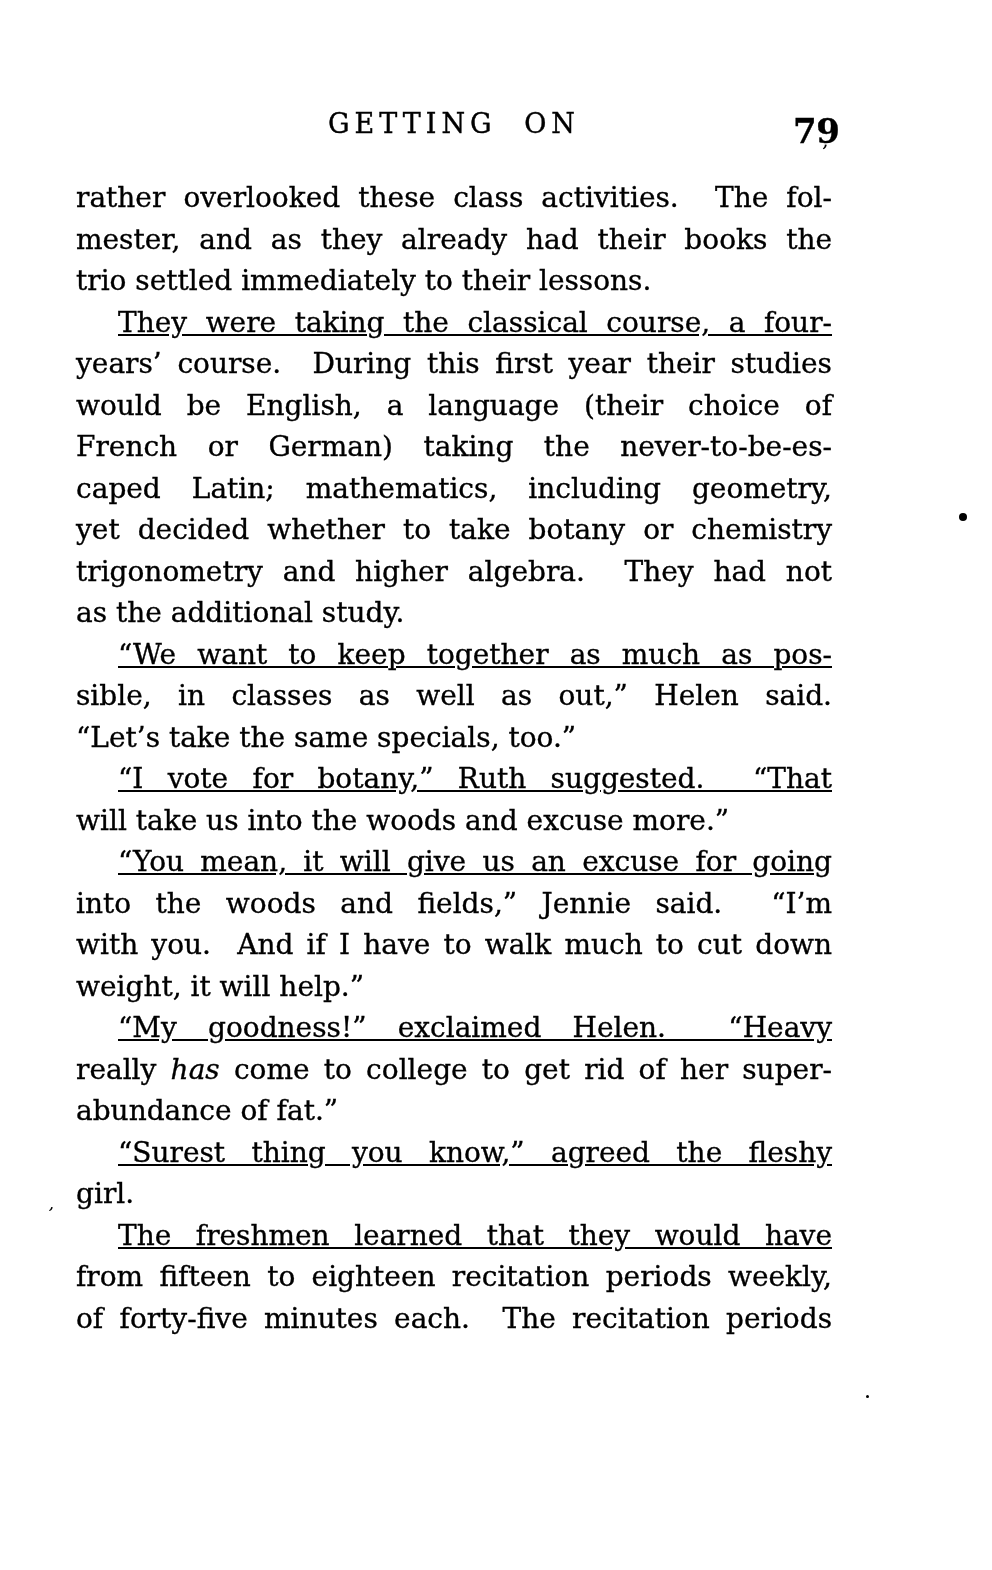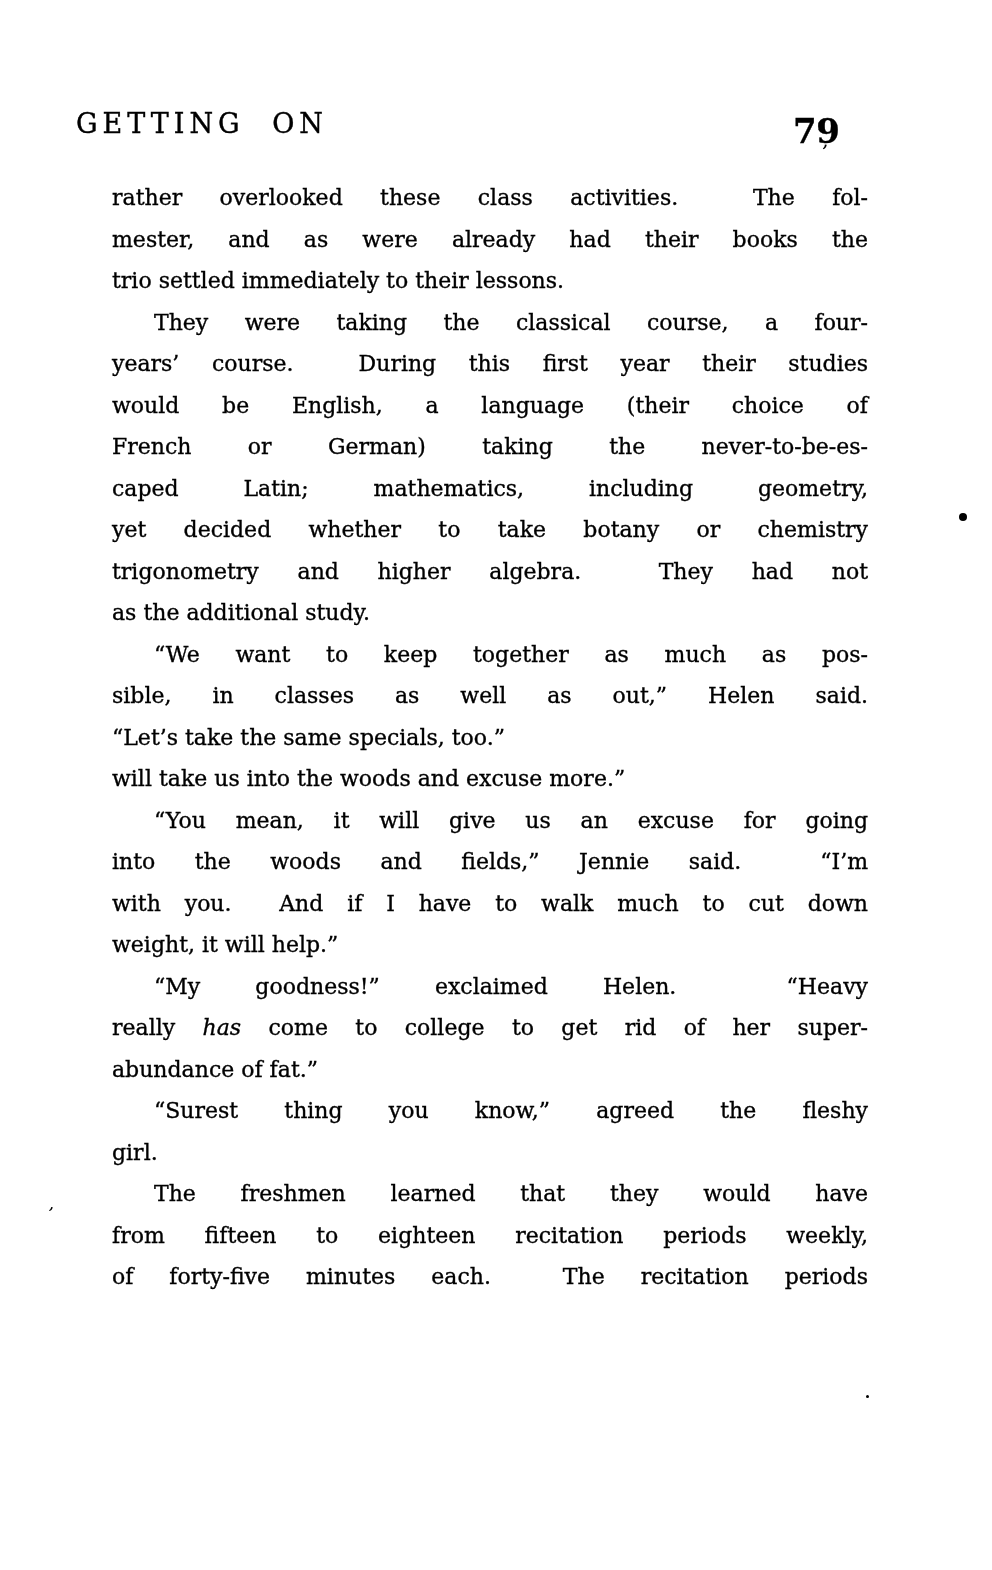--- a/index.html
+++ b/index.html
@@ -8,42 +8,43 @@
     background: #ffffff;
     font-family: "DejaVu Serif", "Liberation Serif", serif;
     color: #000;
     position: relative;
     overflow: hidden;
   }
   .page { position: absolute; inset: 0; background: #fff; }
 
   .running-title {
     position: absolute; top: 108px; left: 76px; width: 756px;
+    text-align: center;
     font-size: 27px; letter-spacing: 5px; word-spacing: 14px;
     -webkit-text-stroke: 0.4px #000;
     white-space: pre;
   }
   .page-number {
     position: absolute; top: 111px; left: 793px;
     font-size: 34px; font-weight: bold; letter-spacing: -0.5px;
     -webkit-text-stroke: 0.3px #000;
   }
   .pn-tick {
     position: absolute; top: 140px; left: 821px;
     font-size: 20px; transform: rotate(8deg);
   }
 
   .text-block {
     position: absolute; top: 177px; left: 76px; width: 756px;
-    font-size: 22px; line-height: 41.5px; margin-left: 36px;
+    font-size: 28px; line-height: 41.5px;
     -webkit-text-stroke: 0.35px #000;
   }
   .line { text-align: justify; text-align-last: justify; }
   .line.para-end { text-align-last: left; }
-  .line.indent { text-indent: 42px; }
+  .line.indent { text-indent: 42px; text-decoration: underline; }
   .italic { font-style: italic; }
 
   .margin-tick {
     position: absolute; top: 1203px; left: 47px;
     font-size: 18px; transform: rotate(14deg);
   }
   .speck-1 {
     position: absolute; left: 959px; top: 513px;
     width: 8px; height: 8px; background: #000; border-radius: 50%;
   }
@@ -55,33 +56,34 @@
 </head>
 <body>
 
 <div class="page">
   <div class="running-title">GETTING ON</div>
   <div class="page-number">79</div>
   <span class="pn-tick">’</span>
 
   <main class="text-block">
       <div class="line">rather overlooked these class activities.&nbsp; The fol-</div>
-      <div class="line">mester, and as were already had their books the</div>
+      <div class="line">mester, and as they already had their books the</div>
       <div class="line para-end">trio settled immediately to their lessons.</div>
       <div class="line indent">They were taking the classical course, a four-</div>
       <div class="line">years’ course.&nbsp; During this first year their studies</div>
       <div class="line">would be English, a language (their choice of</div>
       <div class="line">French or German) taking the never-to-be-es-</div>
       <div class="line">caped Latin; mathematics, including geometry,</div>
       <div class="line">yet decided whether to take botany or chemistry</div>
       <div class="line">trigonometry and higher algebra.&nbsp; They had not</div>
       <div class="line para-end">as the additional study.</div>
       <div class="line indent">“We want to keep together as much as pos-</div>
       <div class="line">sible, in classes as well as out,” Helen said.</div>
       <div class="line para-end">“Let’s take the same specials, too.”</div>
+      <div class="line indent">“I vote for botany,” Ruth suggested.&nbsp; “That</div>
       <div class="line para-end">will take us into the woods and excuse more.”</div>
       <div class="line indent">“You mean, it will give us an excuse for going</div>
       <div class="line">into the woods and fields,” Jennie said.&nbsp; “I’m</div>
       <div class="line">with you.&nbsp; And if I have to walk much to cut down</div>
       <div class="line para-end">weight, it will help.”</div>
       <div class="line indent">“My goodness!” exclaimed Helen.&nbsp; “Heavy</div>
       <div class="line"><span>really </span><span class="italic">has</span><span> come to college to get rid of her super-</span></div>
       <div class="line para-end">abundance of fat.”</div>
       <div class="line indent">“Surest thing you know,” agreed the fleshy</div>
       <div class="line para-end">girl.</div>

